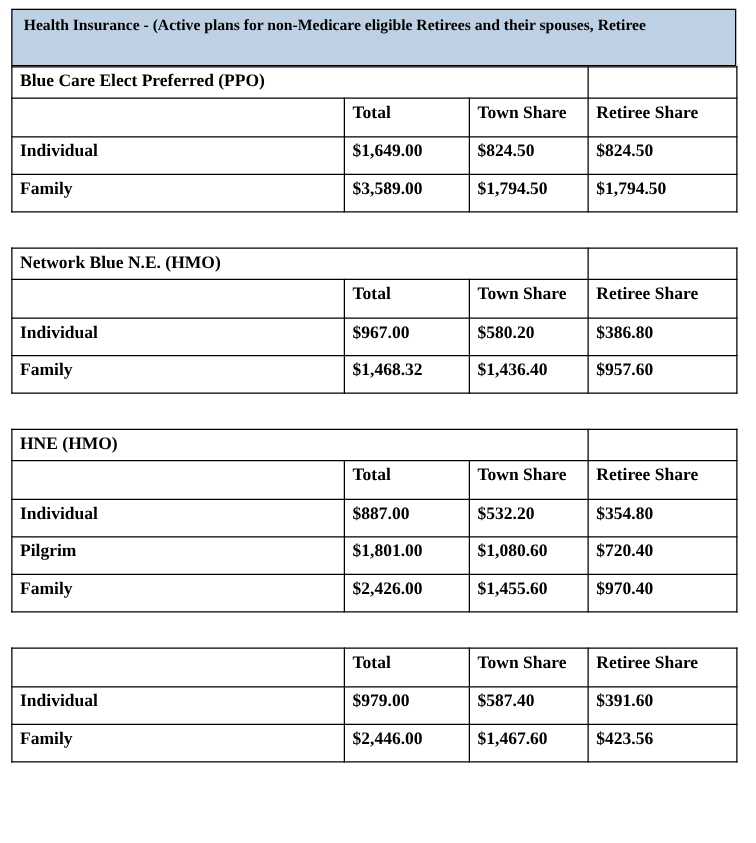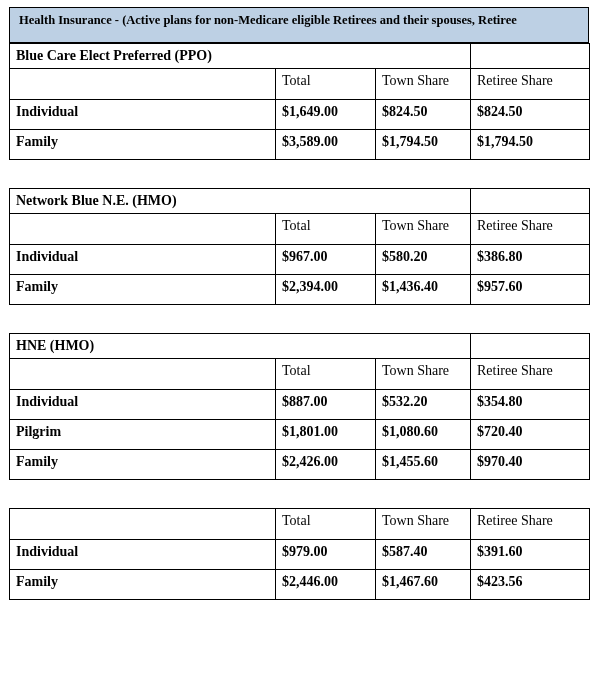--- a/index.html
+++ b/index.html
@@ -22,21 +22,21 @@
     box-sizing: border-box;
     padding: 7px 8px 0 9px;
   }
 
   
   .banner {
     background: #bdd0e4;
     border: 1px solid #000000;
     box-sizing: border-box;
     width: 580px;
-    padding: 4px 9px 12px 9px;
+    padding: 4px 9px 22px 9px;
     font-weight: bold;
     font-size: 12.5px;
     line-height: 17.5px;
     margin-bottom: 0;
   }
 
   
   table.plan {
     border-collapse: collapse;
     table-layout: fixed;
@@ -57,21 +57,21 @@
   col.c-total { width: 100px; }
   col.c-town  { width: 95px; }
   col.c-ret   { width: 119px; }
 
   .plan-name {
     font-weight: bold;
   }
   td.plan-name-cell { height: 31px; }
   td.spacer-cell { height: 31px; }
   td.colhead {
-    font-weight: normal;
+    font-weight: bold;
     height: 31px;
   }
   td.rowlabel {
     font-weight: bold;
   }
   td.amount {
     font-weight: bold;
   }
   tr.data-row td { height: 30px; }
   tr.head-row td { height: 31px; }
@@ -141,21 +141,21 @@
         <td class="colhead">Retiree Share</td>
       </tr>
       <tr class="data-row">
         <td class="rowlabel">Individual</td>
         <td class="amount">$967.00</td>
         <td class="amount">$580.20</td>
         <td class="amount">$386.80</td>
       </tr>
       <tr class="data-row">
         <td class="rowlabel">Family</td>
-        <td class="amount">$2,394.00</td>
+        <td class="amount">$1,468.32</td>
         <td class="amount">$1,436.40</td>
         <td class="amount">$957.60</td>
       </tr>
     </tbody>
   </table>
 
   <div class="gap"></div>
 
   <table class="plan">
     <colgroup>

